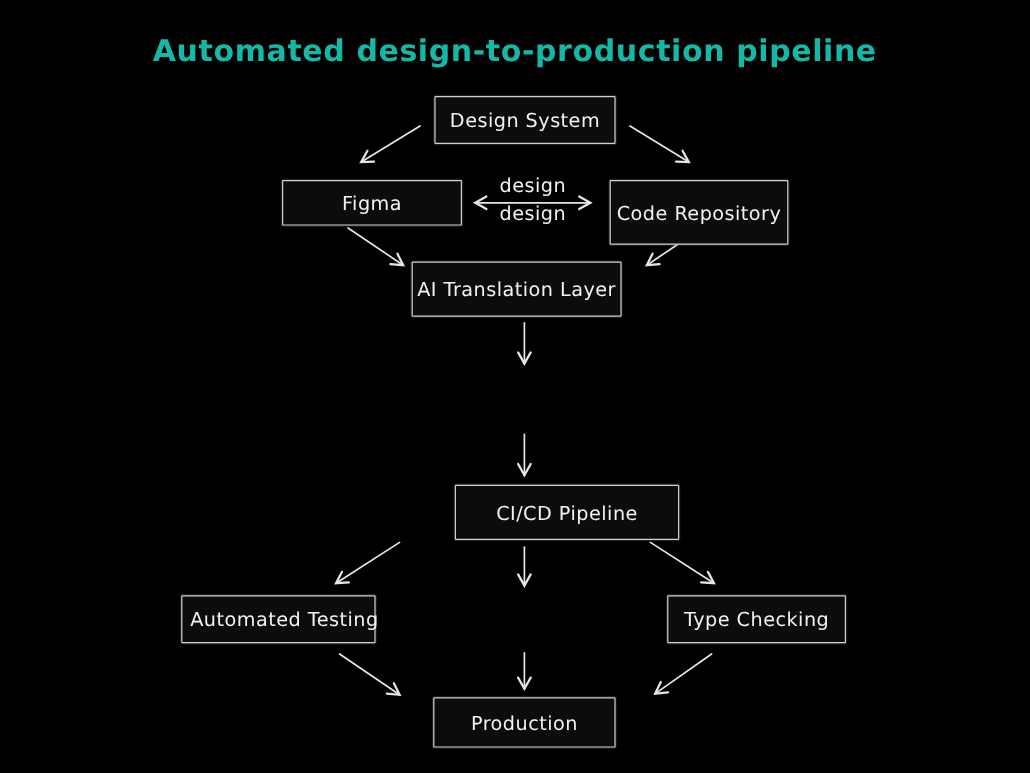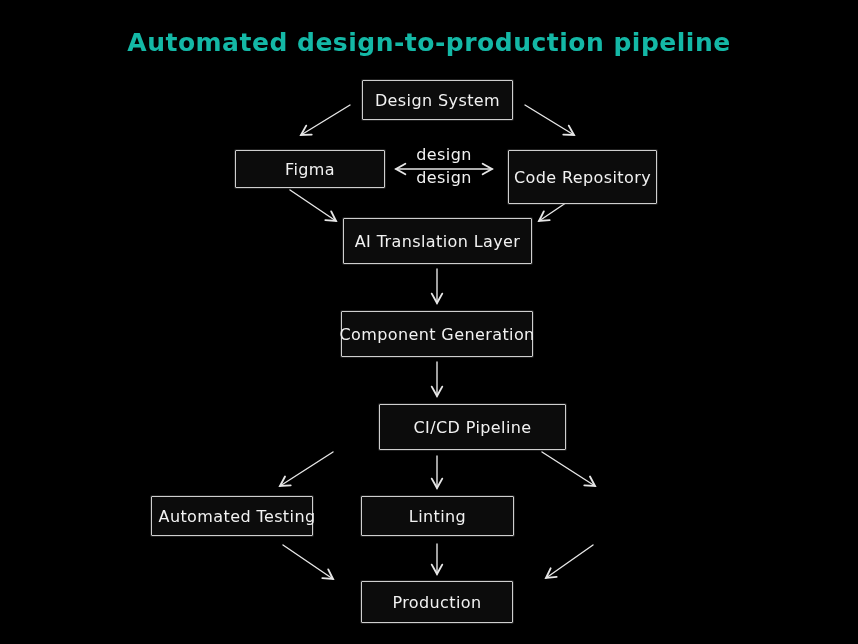--- a/index.html
+++ b/index.html
@@ -93,26 +93,25 @@
 
   <div class="node" style="left:235px; top:150px; width:150px; height:38px;">Figma</div>
 
   <div class="node" style="left:508px; top:150px; width:149px; height:54px;">Code Repository</div>
 
   <div class="edge-label" style="left:404px; top:147px; width:80px;">
     <span>design</span>
     <span>design</span>
   </div>
 
-  <div class="node" style="left:343px; top:218px; width:189px; height:46px;">AI Translation Layer</div>
+  <div class="node" style="left:343px; top:218px; width:175px; height:46px;">AI Translation Layer</div>
 
-  <div class="node" style="left:341px; top:311px; width:192px; height:46px;">Component Generation</div>
 
   <div class="node" style="left:344px; top:404px; width:187px; height:46px;margin-left:35px;">CI/CD Pipeline</div>
 
   <div class="node" style="left:151px; top:496px; width:162px; height:40px;padding-left:10px;">Automated Testing</div>
 
-  <div class="node" style="left:361px; top:496px; width:153px; height:40px;">Linting</div>
 
+  <div class="node" style="left:556px; top:496px; width:149px; height:40px;">Type Checking</div>
 
   <div class="node" style="left:361px; top:581px; width:152px; height:42px;text-align:right;">Production</div>
 
 </div>
 
 </body></html>

